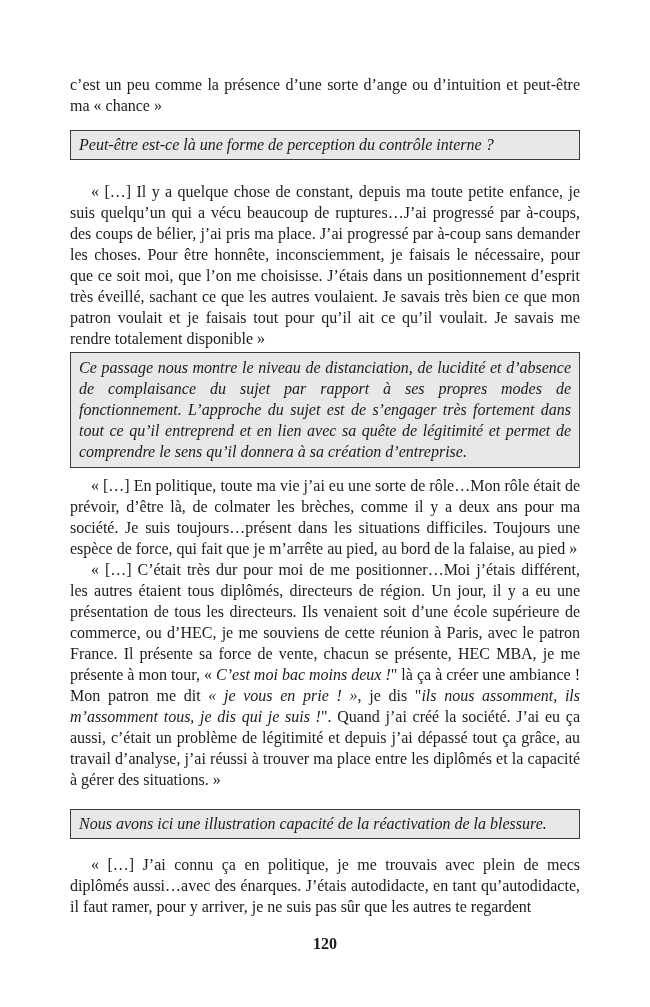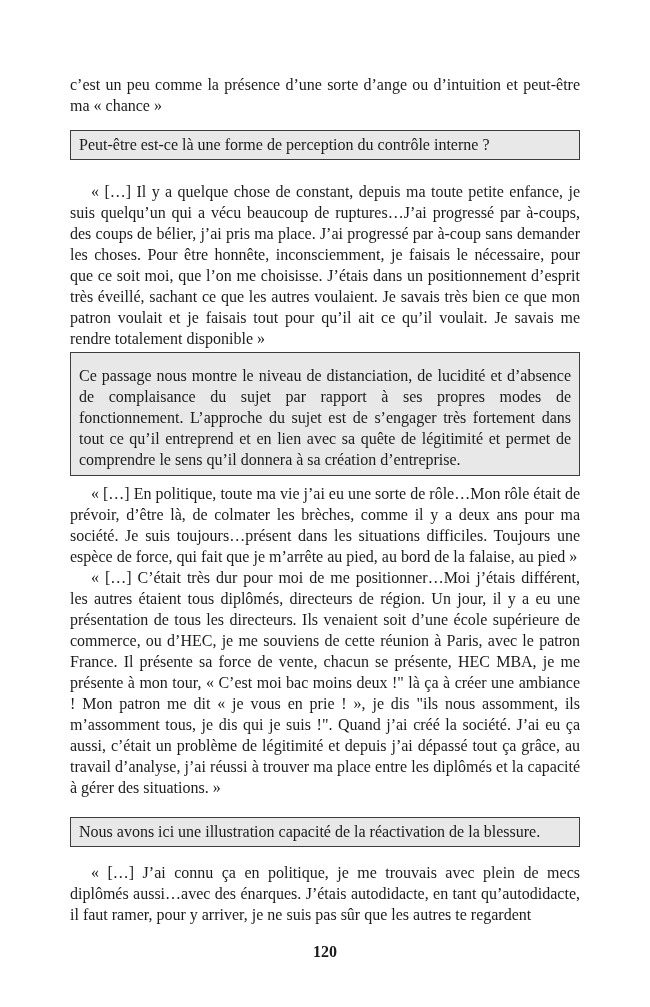--- a/index.html
+++ b/index.html
@@ -25,29 +25,31 @@
     text-align: justify;
   }
   p.para {
     margin: 0;
     padding: 0;
   }
   p.para.indent {
     text-indent: 21px;
   }
   .i {
+    font-style: italic;
   }
   .callout {
     box-sizing: border-box;
     background: var(--callout-bg, #e8e8e8);
     border: 1px solid var(--callout-border, #3c3c3c);
     padding: 3px 8px 4px 8px;
+    font-style: italic;
   }
   [data-name="callout-question"]     { margin: 14px 0 21px 0; }
-  [data-name="callout-commentary"]   { margin: 3px 0 7px 0; padding-top: 12px; padding-bottom: 5px; }
+  [data-name="callout-commentary"]   { margin: 3px 0 7px 0; padding-top: 4px; padding-bottom: 5px; }
   [data-name="callout-illustration"] { margin: 19px 0 15px 0; }
   .pagenum {
     text-align: center;
     text-indent: 0;
     margin-top: 16px;
     font-style: normal;
     font-weight: bold;
   }
 </style>
 </head>

